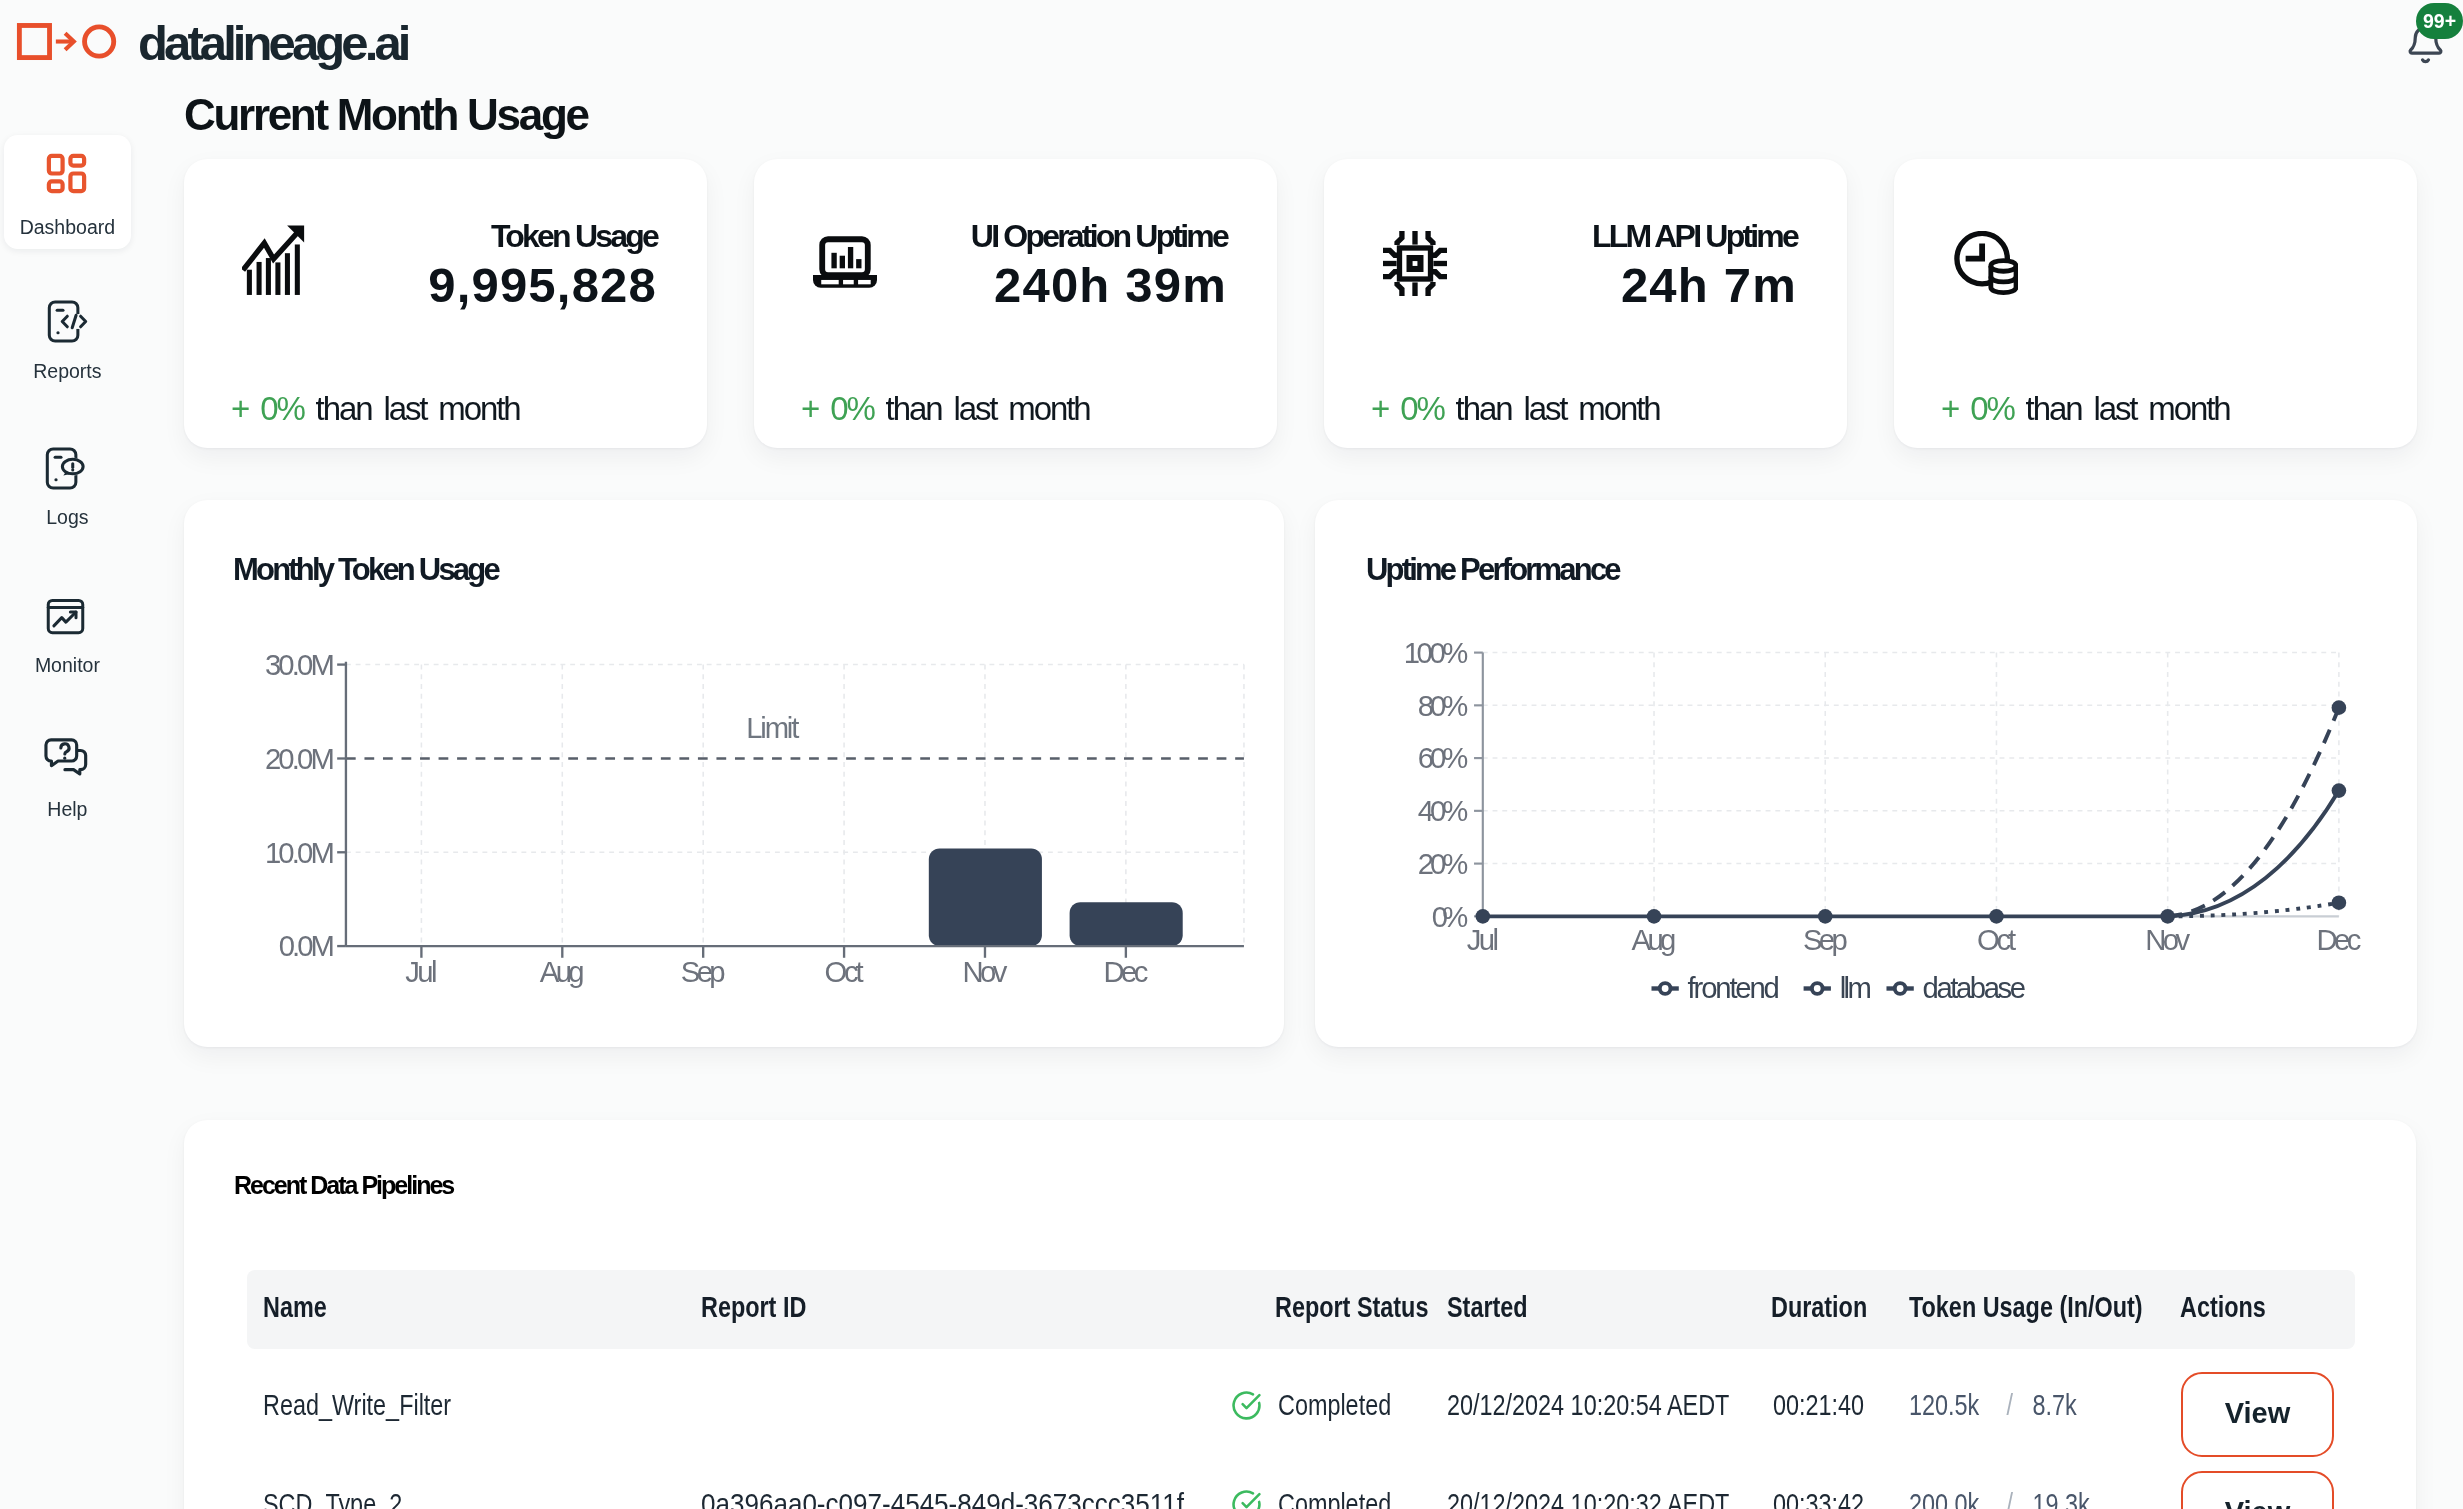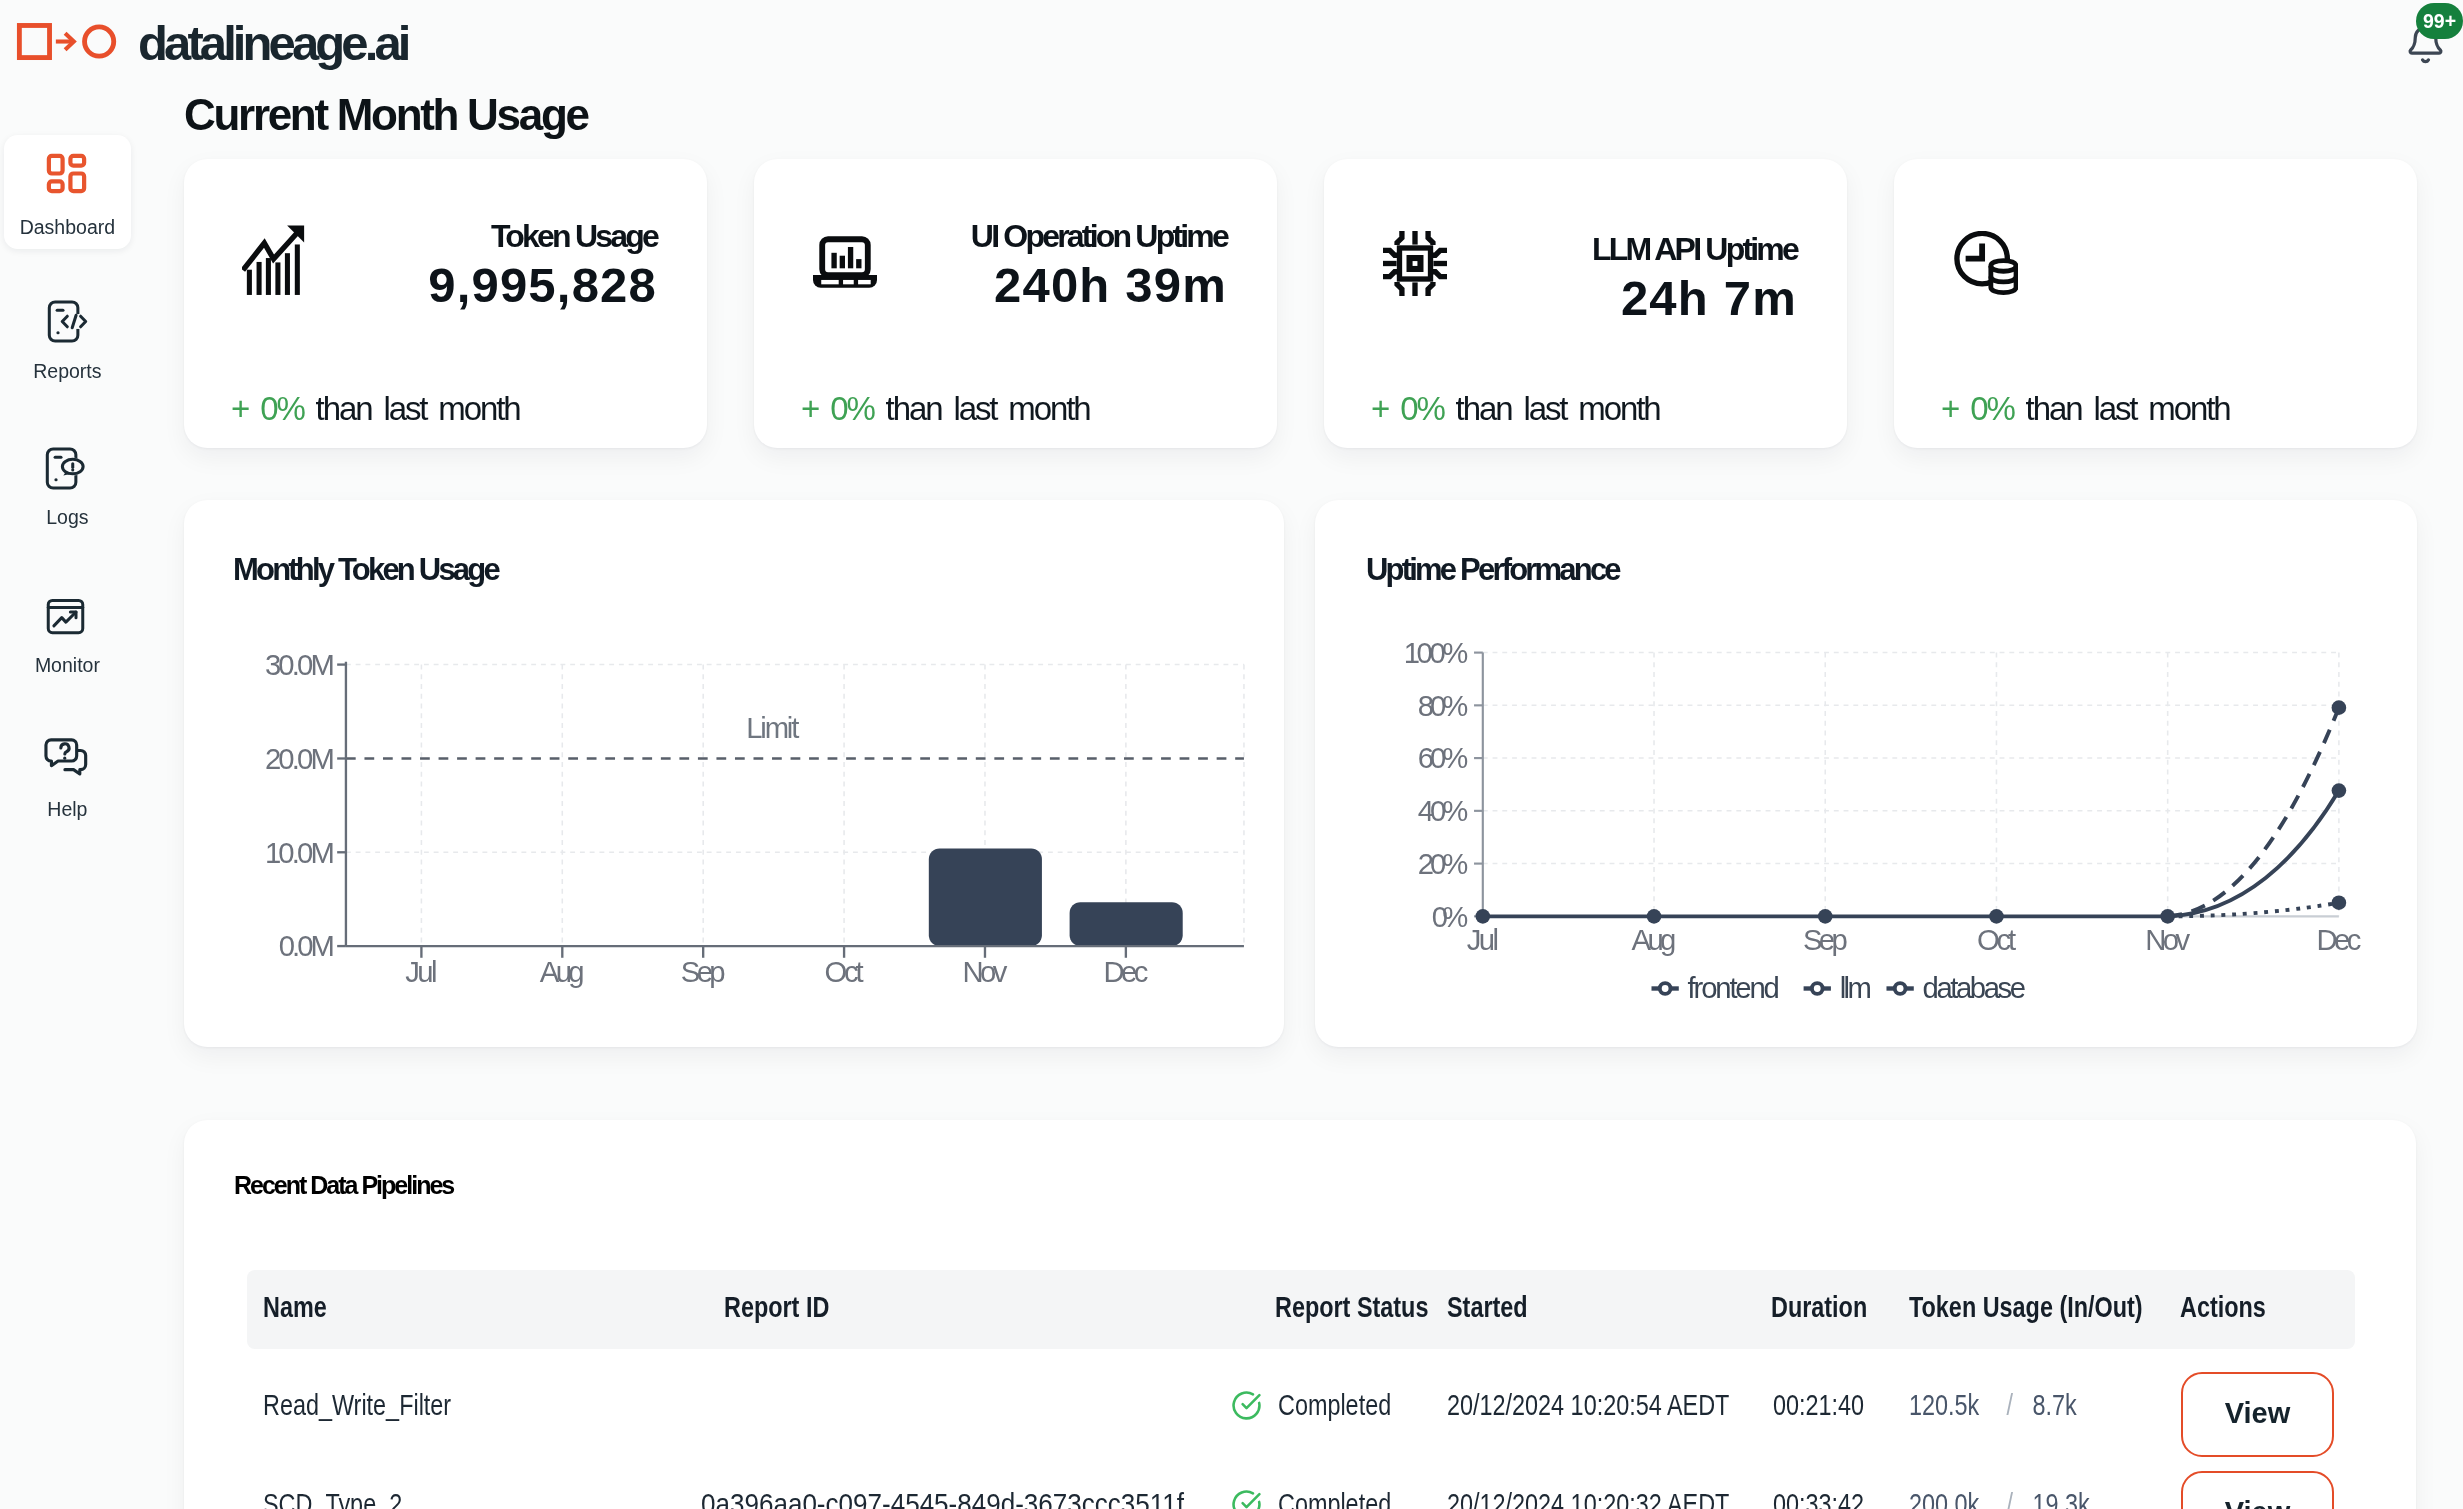--- a/index.html
+++ b/index.html
@@ -144,21 +144,21 @@
       <path d="M0 33.5 H 14"></path>
       <path d="M0 20 H 7 L 12 25 H 14.5"></path>
       <path d="M0 47 H 7 L 12 42 H 14.5"></path>
 
       <path d="M52 33.5 H 66"></path>
       <path d="M66 20 H 59 L 54 25 H 51.5"></path>
       <path d="M66 47 H 59 L 54 42 H 51.5"></path>
     </g>
     <rect x="30.5" y="31" width="5" height="5" fill="#fff"></rect>
   </svg>
-  <div class="abs" style="right:50px; top:74px; text-align:right;">
+  <div class="abs" style="right:50px; top:61px; text-align:right;">
     <div style="font-size:32px; line-height:1; font-weight:bold; color:#0d1319; letter-spacing:-2.8px;">LLM API Uptime</div>
     <div style="font-size:49px; line-height:1; font-weight:bold; color:#0d1319; margin-top:8.8px; letter-spacing:1.2px;">24h 7m</div>
   </div>
   <div class="abs" style="left:47px; top:233px; font-size:33px; line-height:1; color:#10181f; letter-spacing:-2.1px; word-spacing:4.9px;"><span style="color:#3fa254;">+ 0%</span> than last month</div>
 </div>
 
 <div class="card" style="left:1894px; top:159px; width:523px; height:289px;">
   <svg class="abs" style="left:60px; top:72px;" width="64" height="65" viewBox="0 0 66 67">
     <circle cx="29" cy="28.5" r="26" fill="none" stroke="#0a0c0e" stroke-width="5.5"></circle>
     <path d="M29 13 V 28.5 H 12" fill="none" stroke="#0a0c0e" stroke-width="6"></path>
@@ -299,21 +299,21 @@
       <text x="623" y="511" textLength="106.2">database</text>
     </g>
   </svg>
 </div>
 
 <div class="card" style="left:184px; top:1120px; width:2232px; height:546px; overflow:hidden;">
   <div class="abs" style="left:50px; top:53px; font-size:25px; line-height:1; font-weight:bold; color:#000000; letter-spacing:-2px;">Recent Data Pipelines</div>
   <div class="abs" style="left:63px; top:150px; width:2108px; height:79px; background:#f4f5f6; border-radius:7.8px;"></div>
 
   <div class="abs thead" style="left:79px; top:170px;"><span>Name</span></div>
-  <div class="abs thead" style="left:517px; top:170px;margin-left:23px;"><span>Report ID</span></div>
+  <div class="abs thead" style="left:517px; top:170px;"><span>Report ID</span></div>
   <div class="abs thead" style="left:1091px; top:170px;"><span>Report Status</span></div>
   <div class="abs thead" style="left:1263px; top:170px;"><span>Started</span></div>
   <div class="abs thead" style="left:1587px; top:170px;"><span>Duration</span></div>
   <div class="abs thead" style="left:1725px; top:170px;"><span>Token Usage (In/Out)</span></div>
   <div class="abs thead" style="left:1996px; top:170px;"><span>Actions</span></div>
 
   <div class="abs tcell" style="left:79px; top:268px;"><span>Read_Write_Filter</span></div>
   <svg class="abs" style="left:1047px; top:270px;" width="31" height="31" viewBox="0 0 24 24" fill="none" stroke="#3cba5f" stroke-width="2" stroke-linecap="round" stroke-linejoin="round">
     <path d="M21.801 10A10 10 0 1 1 17 3.335"></path>
       <path d="m9 11 3 3L22 4"></path>

